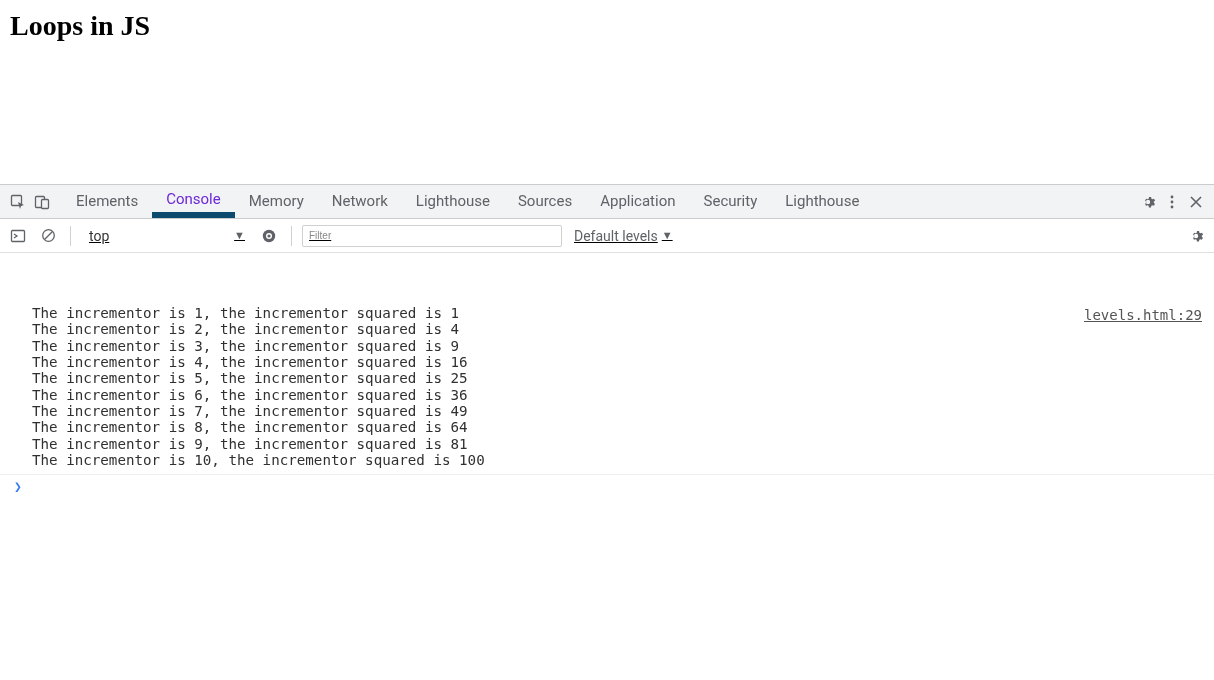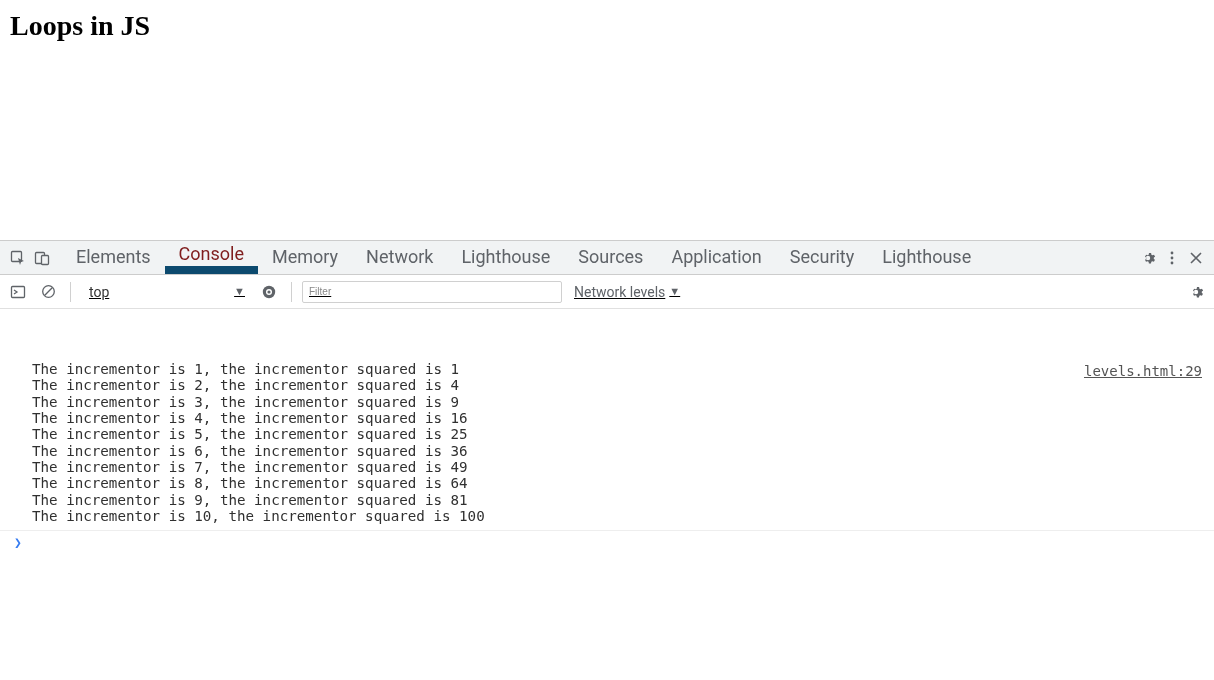--- a/index.html
+++ b/index.html
@@ -7,21 +7,21 @@
     font-family: -apple-system, BlinkMacSystemFont, "Segoe UI", Roboto, sans-serif;
     width: 1214px;
     height: 680px;
     background: #fff;
     display: flex;
     flex-direction: column;
     overflow: hidden;
   }
   .page-content {
     padding: 10px 28px 0 10px;
-    height: 240px;
+    height: 184px;
     flex: 0 0 auto;
   }
   .page-title {
     font-size: 28px;
     font-weight: 700;
     color: #000;
     font-family: "Times New Roman", serif;
   }
   .devtools {
     flex: 1 1 auto;
@@ -52,28 +52,28 @@
   .dt-tabs {
     display: flex;
     align-items: stretch;
     margin-left: 8px;
     height: 100%;
   }
   .dt-tab {
     padding: 8px 14px;
     display: flex;
     align-items: center;
-    font-size: 18px;
+    font-size: 15px;
     color: #5f6368;
     cursor: pointer;
     border-bottom: 2px solid transparent;
   }
   .dt-tab.active {
-    color: #7f1d1d;
-    border-bottom: 8px solid #0c4a6e;
+    color: #6d28d9;
+    border-bottom: 6px solid #0c4a6e;
   }
   .dt-tabbar .spacer { flex: 1; }
   .dt-toolbar {
     display: flex;
     align-items: center;
     height: 34px;
     padding: 0 6px;
     border-bottom: 1px solid #e0e0e0;
     gap: 6px;
     background: #fff;
@@ -248,21 +248,21 @@
     <div class="icon-btn">
       <svg width="18" height="18" viewBox="0 0 18 18">
         <ellipse cx="9" cy="9" rx="6.2" ry="6.2" fill="#5f6368"></ellipse>
         <ellipse cx="9" cy="9" rx="3.0" ry="3.0" fill="#fff"></ellipse>
         <ellipse cx="9" cy="9" rx="1.6" ry="1.6" fill="#5f6368"></ellipse>
       </svg>
     </div>
     <div class="divider"></div>
     <input class="filter-input" placeholder="Filter" style="">
     <div class="levels-select">
-      <span>Network levels</span>
+      <span>Default levels</span>
       <span class="chev">▼</span>
     </div>
     <div class="spacer" style="flex:1"></div>
     <div class="icon-btn">
       <svg width="16" height="16" viewBox="0 0 16 16">
         <path d="M8 10.2a2.2 2.2 0 100-4.4 2.2 2.2 0 000 4.4z M13.7 8.9l1.3.9-1.1 1.9-1.5-.5a5 5 0 01-1.1.6l-.3 1.6H8.9l-.3-1.6a5 5 0 01-1.1-.6l-1.5.5L5 9.8l1.3-.9a5 5 0 010-1.3L5 6.7l1.1-1.9 1.5.5a5 5 0 011.1-.6L9 3.1h2.1l.3 1.6c.4.2.8.4 1.1.6l1.5-.5 1.1 1.9-1.3.9a5 5 0 010 1.3z" fill="#5f6368"></path>
       </svg>
     </div>
   </div>
 

